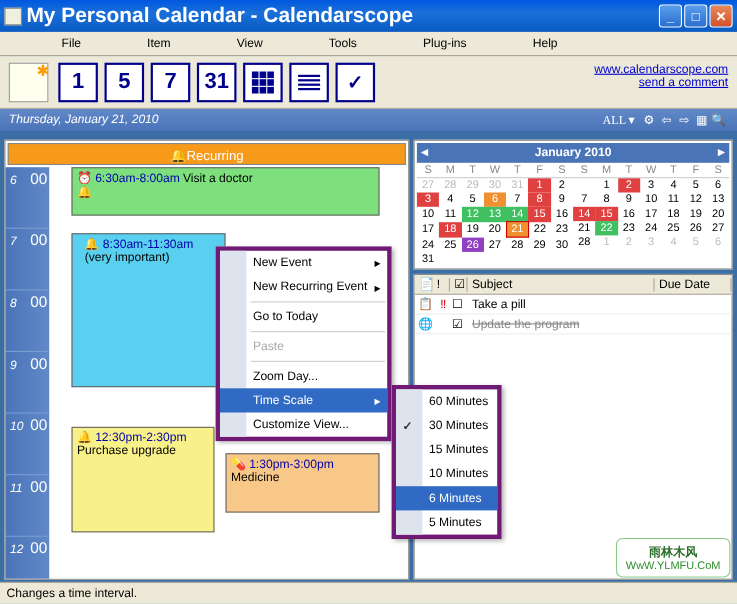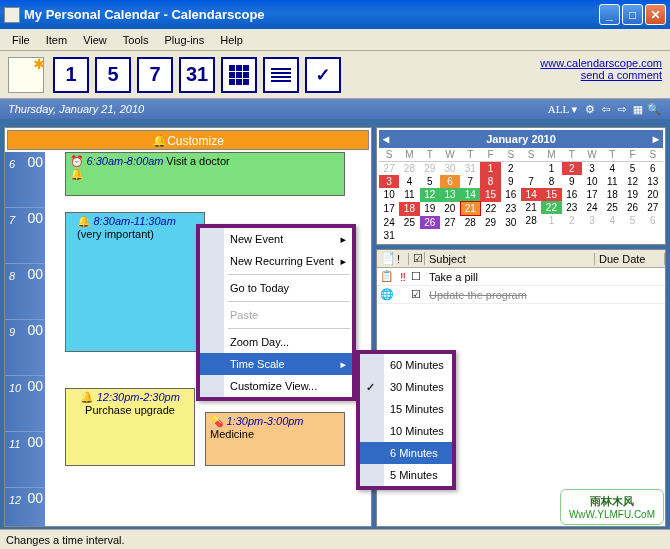--- a/index.html
+++ b/index.html
@@ -1,30 +1,30 @@
 <!DOCTYPE html>
 <html><head>
 <meta charset="utf-8">
 <style>
 * { box-sizing: border-box; margin: 0; padding: 0; font-family: Tahoma, sans-serif; font-size: 11px; }
 body { background: #3b6ea5; width: 670px; height: 549px; overflow: hidden; position: relative; }
 
 
 .titlebar { height: 29px; background: linear-gradient(#0058e0, #1a6fd8 40%, #0a5bc4); display: flex; align-items: center; padding: 0 4px; color: #fff; }
 .titlebar .icon-app { width: 16px; height: 16px; background: #f0f0e0; border: 1px solid #888; margin-right: 4px; }
-.titlebar .title { font-weight: bold; font-size: 13px; flex: 1; }
+.titlebar .title { font-weight: bold; font-size: 19px; flex: 1; }
 .titlebar .btns { display: flex; gap: 2px; }
 .tb-btn { width: 21px; height: 21px; border: 1px solid #fff; border-radius: 3px; display: flex; align-items: center; justify-content: center; color: #fff; font-weight: bold; font-size: 12px; }
 .tb-min { background: linear-gradient(#5a9eea, #2a6ed0); }
 .tb-max { background: linear-gradient(#5a9eea, #2a6ed0); }
 .tb-close { background: linear-gradient(#e98a5a, #d4502a); }
 
 
 .menubar { height: 22px; background: #ece9d8; display: flex; align-items: center; padding: 0 4px; border-bottom: 1px solid #aca899; }
-.menubar span { padding: 2px 8px; cursor: default; }
+.menubar span { padding: 2px 8px; cursor: default; margin-left: 44px; }
 
 
 .toolbar { height: 48px; background: #ece9d8; display: flex; align-items: center; padding: 4px 8px; border-bottom: 1px solid #aca899; position: relative; }
 .tool-new { width: 36px; height: 36px; background: #fffff0; border: 1px solid #999; position: relative; }
 .tool-new::after { content: '✱'; position: absolute; top: -2px; right: -2px; color: #f90; font-size: 14px; }
 .tool-sep { width: 6px; }
 .tool-view { width: 36px; height: 36px; border: 2px solid #00008b; background: #fff; display: flex; align-items: center; justify-content: center; margin: 0 3px; }
 .tool-view span { font-size: 20px; font-weight: bold; color: #00008b; }
 .tool-view .lines { display: flex; flex-direction: column; gap: 2px; }
 .tool-view .lines div { width: 20px; height: 2px; background: #00008b; }
@@ -52,23 +52,23 @@
 .timeline { position: absolute; top: 24px; left: 0; right: 0; bottom: 0; display: flex; }
 .time-ruler { width: 40px; background: linear-gradient(to right, #4a74b8, #6189c8); color: #fff; font-family: Georgia, serif; font-style: italic; }
 .time-hour { height: 56px; border-bottom: 1px solid #7a9cd0; padding: 2px 4px; font-size: 16px; position: relative; }
 .time-hour sup { font-size: 14px; position: absolute; top: 2px; right: 2px; font-style: normal; }
 .time-grid { flex: 1; position: relative; background: #fff; }
 
 
 .appt { position: absolute; border: 1px solid #666; padding: 2px 4px; font-size: 10px; overflow: hidden; }
 .appt-green { background: #7de07d; left: 20px; width: 280px; top: 0; height: 44px; }
 .appt-cyan { background: #5ad0f0; left: 20px; width: 140px; top: 60px; height: 140px; padding-left: 11px; }
-.appt-yellow { background: #f8f088; left: 20px; width: 130px; top: 236px; height: 78px; text-align: center; }
+.appt-yellow { background: #f8f088; left: 20px; width: 130px; top: 236px; height: 96px; }
 .appt-pink { background: #f8c888; left: 160px; width: 140px; top: 260px; height: 54px; }
-.appt .time { color: #0000aa; font-style: italic; }
+.appt .time { color: #0000aa; }
 .appt .bell-ico { color: #d08000; }
 
 
 .ctx-menu { position: absolute; background: #fff; border: 4px solid #701a75; box-shadow: 2px 2px 4px rgba(0,0,0,0.3); z-index: 100; }
 .ctx-menu .strip { position: absolute; left: 0; top: 0; bottom: 0; width: 24px; background: #dde4ee; }
 .ctx-item { height: 22px; display: flex; align-items: center; padding: 0 20px 0 30px; position: relative; white-space: nowrap; }
 .ctx-item:hover, .ctx-item.hi { background: #316ac5; color: #fff; }
 .ctx-item .arrow { position: absolute; right: 6px; }
 .ctx-item .chk { position: absolute; left: 6px; font-weight: bold; color: #333; }
 .ctx-sep { height: 1px; background: #ccc; margin: 2px 2px 2px 28px; }
@@ -186,21 +186,21 @@
   <span class="dh-icon">⚙</span>
   <span class="dh-icon">⇦</span>
   <span class="dh-icon">⇨</span>
   <span class="dh-icon">▦</span>
   <span class="dh-icon">🔍</span>
 </div>
 
 <div class="content">
 
   <div class="left-panel">
-    <div class="conf-banner">🔔Customize</div>
+    <div class="conf-banner">🔔Recurring</div>
     <div class="timeline">
       <div class="time-ruler">
         <div class="time-hour"><span>6</span><sup>00</sup></div>
         <div class="time-hour"><span>7</span><sup>00</sup></div>
         <div class="time-hour"><span>8</span><sup>00</sup></div>
         <div class="time-hour"><span>9</span><sup>00</sup></div>
         <div class="time-hour"><span>10</span><sup>00</sup></div>
         <div class="time-hour"><span>11</span><sup>00</sup></div>
         <div class="time-hour"><span>12</span><sup>00</sup></div>
         <div class="time-hour">

